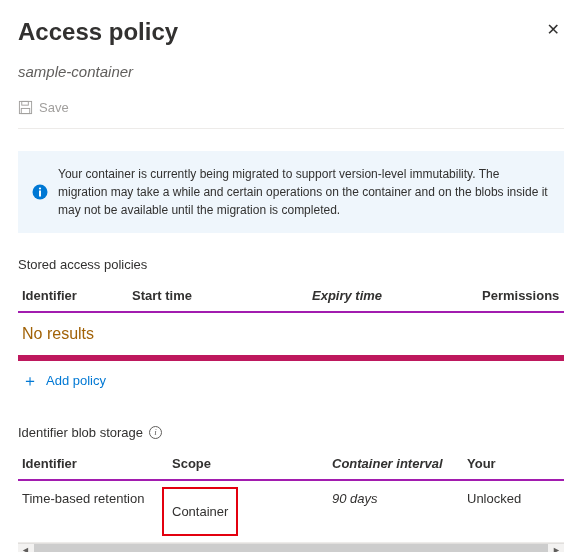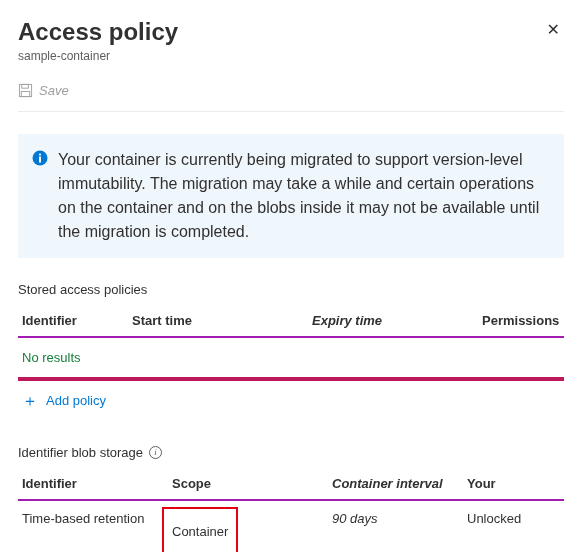--- a/index.html
+++ b/index.html
@@ -16,23 +16,24 @@
       justify-content: space-between;
       align-items: flex-start;
     }
     .title-block h1 {
       font-size: 24px;
       font-weight: 600;
       color: #323130;
       line-height: 1.2;
     }
     .subtitle {
-      font-size: 12px;
+      font-size: 15px;
       color: #605e5c;
-      margin-top: 2px;
+      margin-top: 16px;
+      font-style: italic;
     }
     .close-btn {
       font-size: 16px;
       color: #323130;
       background: none;
       border: none;
       cursor: pointer;
       padding: 4px;
       line-height: 1;
     }
@@ -44,32 +45,32 @@
     .save-btn {
       background: none;
       border: none;
       color: #a19f9d;
       font-size: 13px;
       cursor: default;
       display: inline-flex;
       align-items: center;
       gap: 6px;
       padding: 2px 0;
-      font-style: italic;
     }
     .save-icon svg { display: block; }
     .info-box {
       background: #eff6fc;
       margin-top: 22px;
       padding: 14px 16px 14px 14px;
       display: flex;
       gap: 10px;
-      font-size: 16px;
+      font-size: 12px;
       color: #323130;
       line-height: 1.5;
+      align-items: center;
     }
     .info-icon {
       flex: 0 0 auto;
       width: 16px;
       height: 16px;
       margin-top: 1px;
     }
     .section-title {
       font-size: 13px;
       color: #323130;
@@ -113,23 +114,23 @@
     .c1 { flex: 0 0 150px; }
     .c2 { flex: 0 0 160px; }
     .c3 { flex: 0 0 135px; font-style: italic; }
     .c4 { flex: 1; }
     .sap .c1 { flex: 0 0 110px; }
     .sap .c2 { flex: 0 0 180px; }
     .sap .c3 { flex: 0 0 170px; }
     .sap .c4 { flex: 1; }
     .no-results {
       padding: 12px 4px;
-      font-size: 13px;
-      color: #15803d;
-      border-bottom: 4px solid #be185d;
+      font-size: 16px;
+      color: #a16207;
+      border-bottom: 6px solid #be185d;
     }
     .add-policy {
       background: none;
       border: none;
       color: #0078d4;
       font-size: 13px;
       display: inline-flex;
       align-items: center;
       gap: 8px;
       padding: 12px 4px;

